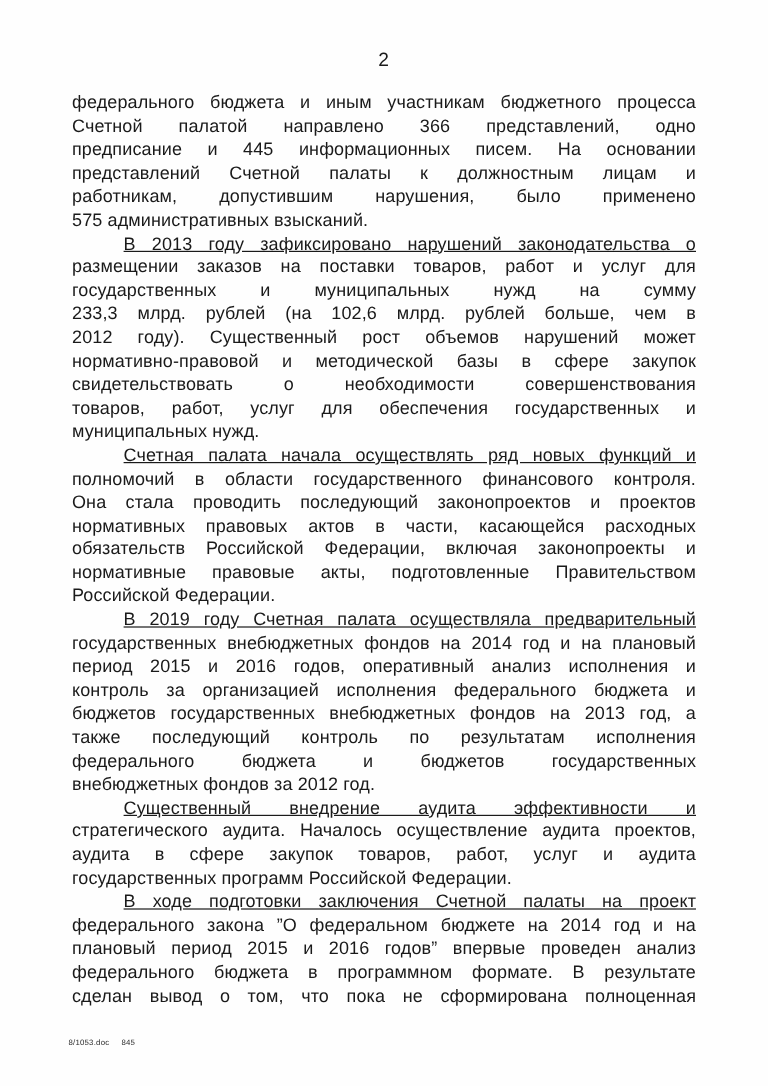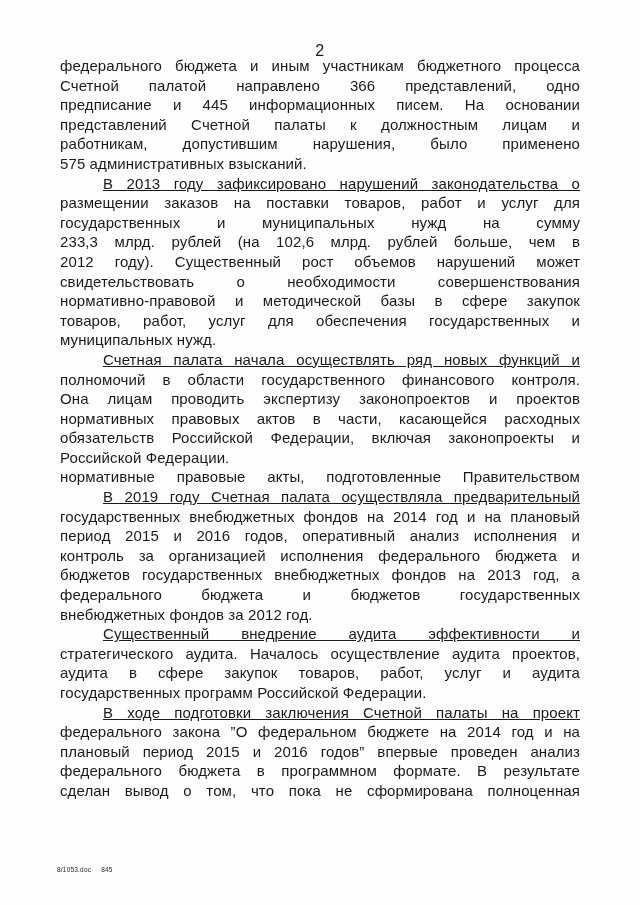--- a/index.html
+++ b/index.html
@@ -20,21 +20,21 @@
     position: absolute;
     top: 42px;
     left: 0;
     width: 640px;
     text-align: center;
     font-size: 16px;
     letter-spacing: 0.5px;
   }
   .body-text {
     position: absolute;
-    top: 56px;
+    top: 76px;
     left: 60px;
     width: 520px;
   }
   .para { margin: 0; padding: 0; }
   .line {
     font-size: 15px;
     line-height: 19.6px;
     height: 19.6px;
     overflow: hidden;
     text-align: justify;
@@ -73,40 +73,41 @@
         <div class="line">представлений Счетной палаты к должностным лицам и</div>
         <div class="line">работникам, допустившим нарушения, было применено</div>
         <div class="line last">575 административных взысканий.</div>
       </div>
       <div class="para">
         <div class="line indent">В 2013 году зафиксировано нарушений законодательства о</div>
         <div class="line">размещении заказов на поставки товаров, работ и услуг для</div>
         <div class="line">государственных и муниципальных нужд на сумму</div>
         <div class="line">233,3 млрд. рублей (на 102,6 млрд. рублей больше, чем в</div>
         <div class="line">2012 году). Существенный рост объемов нарушений может</div>
+        <div class="line">нормативно-правовой и методической базы в сфере закупок</div>
         <div class="line">свидетельствовать о необходимости совершенствования</div>
-        <div class="line">нормативно-правовой и методической базы в сфере закупок</div>
         <div class="line">товаров, работ, услуг для обеспечения государственных и</div>
         <div class="line last">муниципальных нужд.</div>
       </div>
       <div class="para">
         <div class="line indent">Счетная палата начала осуществлять ряд новых функций и</div>
         <div class="line">полномочий в области государственного финансового контроля.</div>
-        <div class="line">Она лицам проводить экспертизу законопроектов и проектов</div>
+        <div class="line">Она стала проводить последующий законопроектов и проектов</div>
         <div class="line">нормативных правовых актов в части, касающейся расходных</div>
         <div class="line">обязательств Российской Федерации, включая законопроекты и</div>
+        <div class="line">нормативные правовые акты, подготовленные Правительством</div>
         <div class="line last">Российской Федерации.</div>
-        <div class="line">нормативные правовые акты, подготовленные Правительством</div>
       </div>
       <div class="para">
         <div class="line indent">В 2019 году Счетная палата осуществляла предварительный</div>
         <div class="line">государственных внебюджетных фондов на 2014 год и на плановый</div>
         <div class="line">период 2015 и 2016 годов, оперативный анализ исполнения и</div>
         <div class="line">контроль за организацией исполнения федерального бюджета и</div>
         <div class="line">бюджетов государственных внебюджетных фондов на 2013 год, а</div>
+        <div class="line">также последующий контроль по результатам исполнения</div>
         <div class="line">федерального бюджета и бюджетов государственных</div>
         <div class="line last">внебюджетных фондов за 2012 год.</div>
       </div>
       <div class="para">
         <div class="line indent">Существенный внедрение аудита эффективности и</div>
         <div class="line">стратегического аудита. Началось осуществление аудита проектов,</div>
         <div class="line">аудита в сфере закупок товаров, работ, услуг и аудита</div>
         <div class="line last">государственных программ Российской Федерации.</div>
       </div>
       <div class="para">

